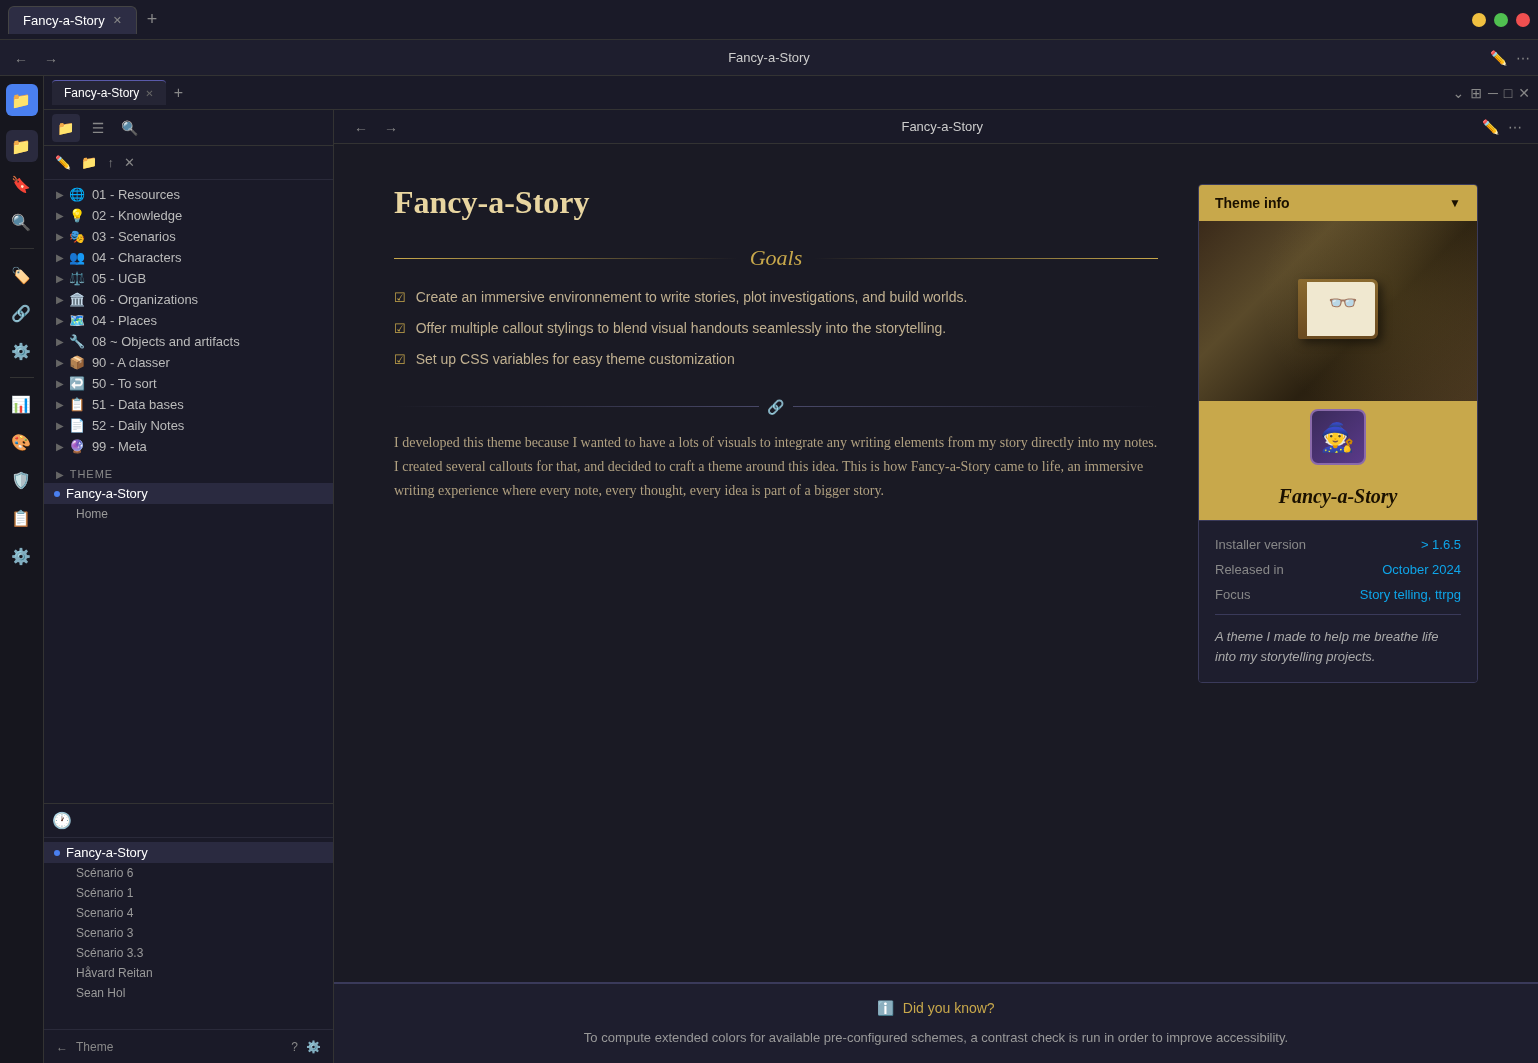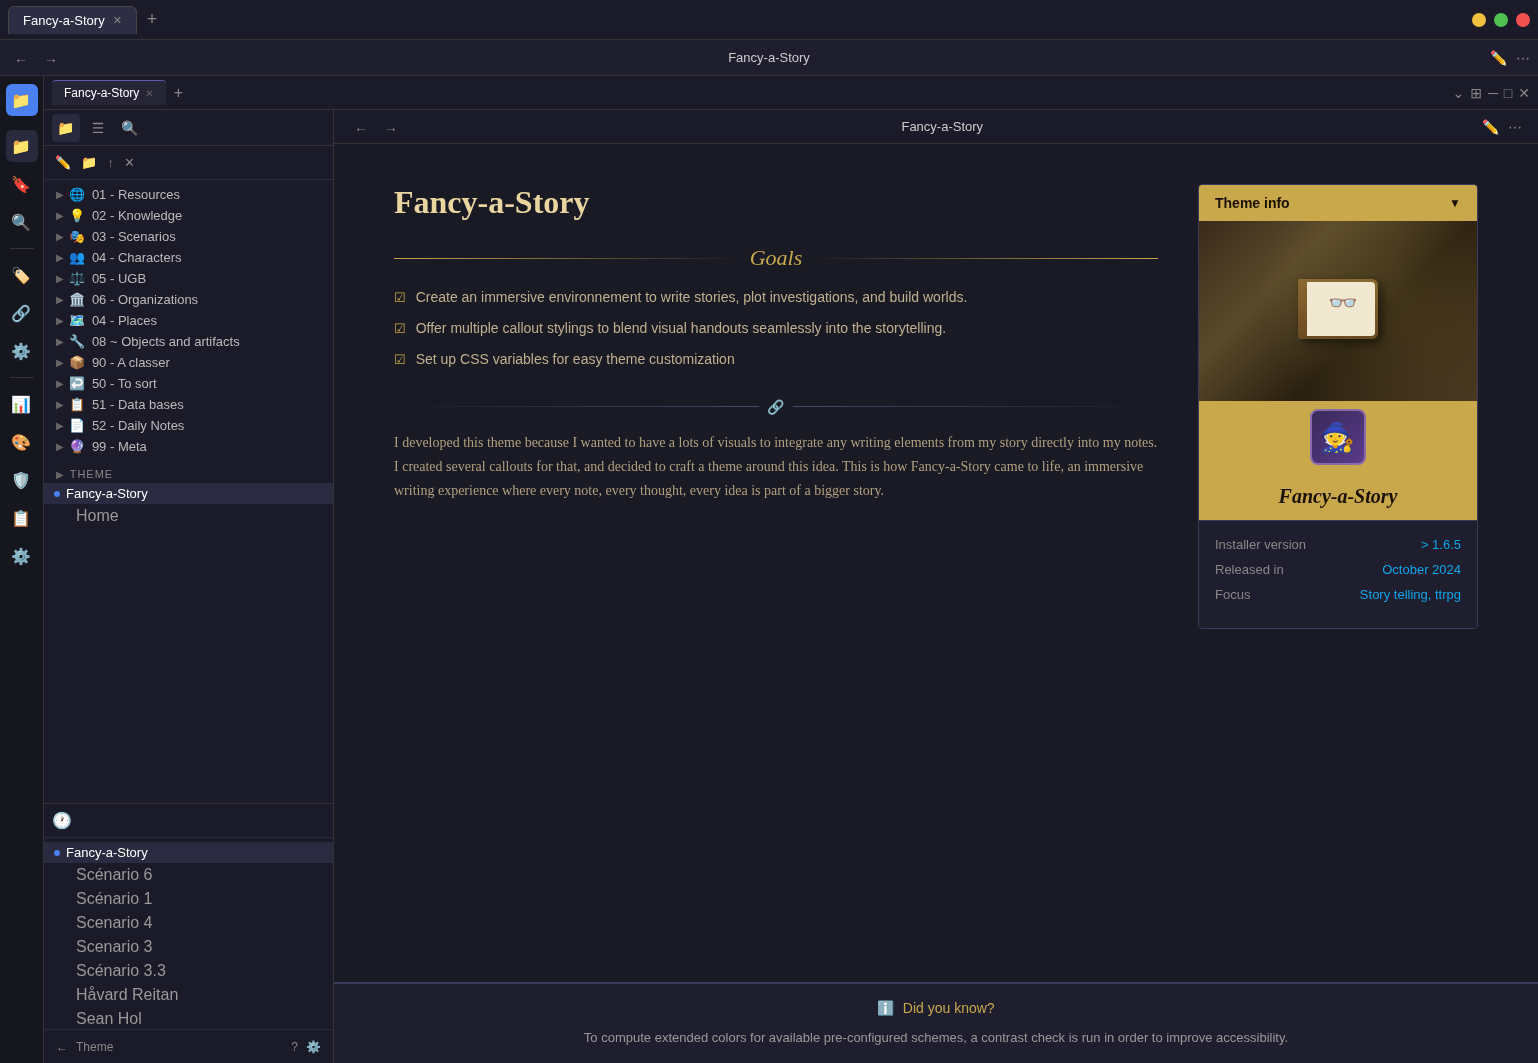--- a/index.html
+++ b/index.html
@@ -223,21 +223,21 @@
     }
     .folder-item.active { background: #2a2a40; color: #fff; }
     .folder-chevron { color: #666; font-size: 10px; flex-shrink: 0; }
     .folder-icon { font-size: 13px; flex-shrink: 0; }
     .folder-dot { width: 6px; height: 6px; border-radius: 50%; background: #4a80f0; flex-shrink: 0; margin-left: -2px; }
 
     .file-item {
       display: flex;
       align-items: center;
       padding: 3px 8px 3px 32px;
-      font-size: 16px;
+      font-size: 12px;
       color: #999;
       cursor: pointer;
       gap: 6px;
     }
 
     
     .file-panel-bottom {
       height: 260px;
       background: #1a1a28;
       border-top: 1px solid #333;
@@ -845,20 +845,21 @@
                     <span class="detail-value">&gt; 1.6.5</span>
                   </div>
                   <div class="theme-detail-row">
                     <span class="detail-label">Released in</span>
                     <span class="detail-value">October 2024</span>
                   </div>
                   <div class="theme-detail-row">
                     <span class="detail-label">Focus</span>
                     <span class="detail-value">Story telling, ttrpg</span>
                   </div>
+                  <div class="theme-description">A theme I made to help me breathe life into my storytelling projects.</div>
                 </div>
 
               </div>
             </div>
 
           </div>
 
           <div class="did-you-know">
             <div class="dyk-header">
               <span class="dyk-icon">ℹ️</span>

